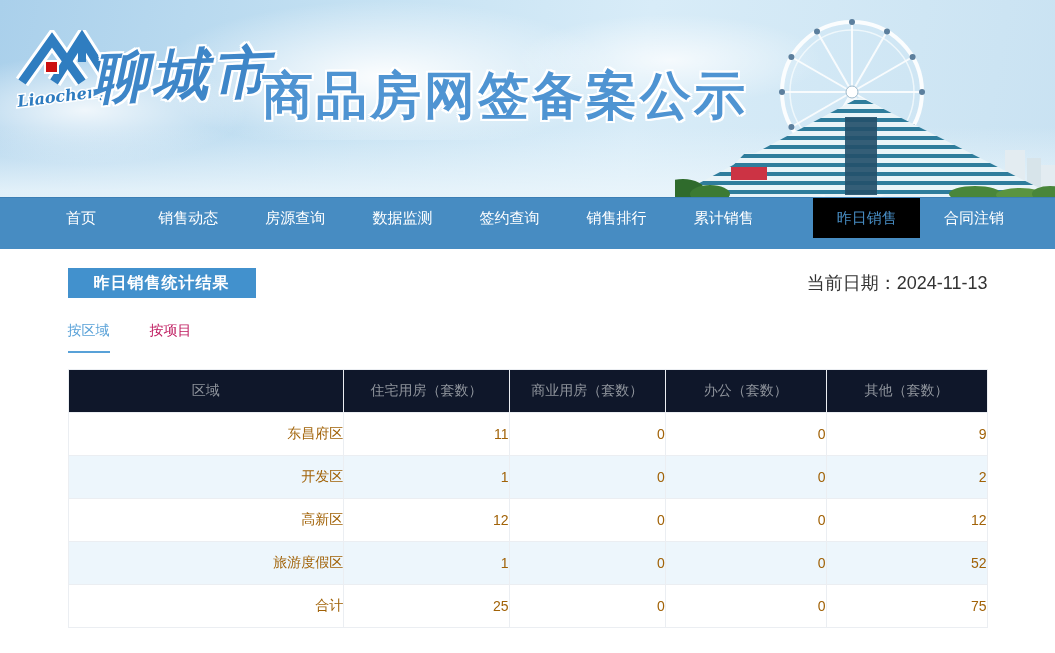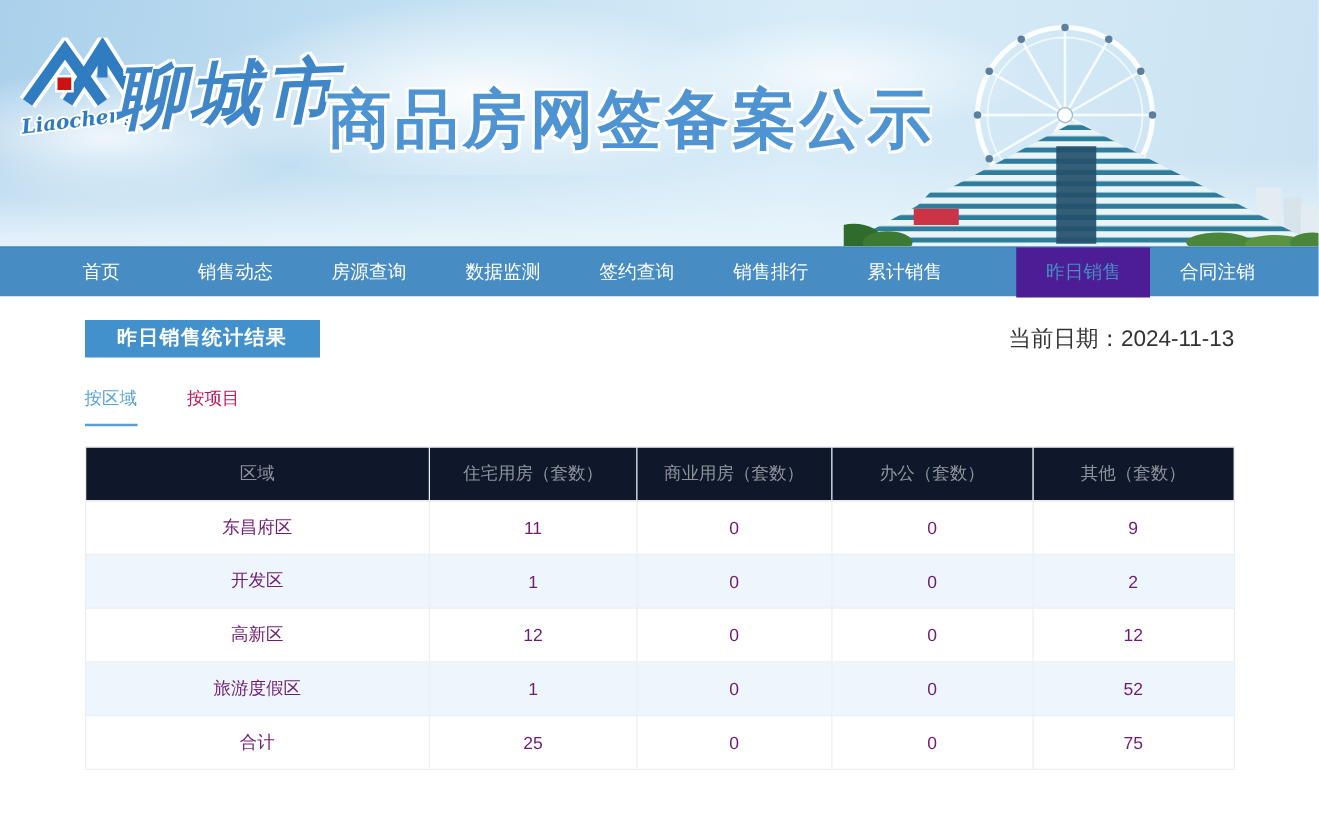--- a/index.html
+++ b/index.html
@@ -32,39 +32,39 @@
   }
   .banner-title {
     position: absolute; left: 262px; top: 62px;
     font-size: 51px; font-weight: 700; letter-spacing: 3px; color: #4f94d2;
     text-shadow: 2px 0 0 #fff, -2px 0 0 #fff, 0 2px 0 #fff, 0 -2px 0 #fff,
                  2px 2px 0 #fff, -2px -2px 0 #fff, 2px -2px 0 #fff, -2px 2px 0 #fff;
   }
   .wheel-svg { position: absolute; left: 760px; top: 4px; }
   .scene-svg { position: absolute; right: 0; bottom: 0; }
   
-  .nav { height: 40px; background: #478cc2; border-top: 1px solid #3c7fb5; }
+  .nav { height: 52px; background: #478cc2; border-top: 1px solid #3c7fb5; }
   .nav-inner { width: 1000px; margin: 0 auto; display: flex; height: 40px; }
   .nav-item { flex: 1; text-align: center; line-height: 40px; color: #fff;
     font-size: 15px; cursor: pointer; text-decoration: none; }
-  .nav-item.active { background: #4c1d95; color: #478cc2; margin-left: 36px; }
+  .nav-item.active { background: #000000; color: #478cc2; margin-left: 36px; }
   
   .container { width: 920px; margin: 0 auto; }
   .title-row { display: flex; justify-content: space-between; align-items: center; margin-top: 19px; }
   .section-badge { background: #4291cd; color: #fff; font-size: 16px; font-weight: bold;
     height: 30px; line-height: 30px; padding: 0 26px; letter-spacing: 1px; }
   .current-date { font-size: 18px; color: #333; }
   .tabs { display: flex; margin-top: 24px; }
   .tab { font-size: 14px; color: #be185d; margin-right: 40px; padding-bottom: 11px;
     cursor: pointer; border-bottom: 2px solid transparent; }
   .tab.active { color: #58a1d8; border-bottom-color: #58a1d8; }
   table { width: 100%; border-collapse: collapse; table-layout: fixed; margin-top: 16px; }
   th, td { border: 1px solid #ebeef2; height: 43px; text-align: center; font-size: 14px; }
   th { background: #0f172a; color: #8f949c; font-weight: normal; }
-  td { color: #701a75; background: #fff; }
+  td { color: #a16207; background: #fff; text-align: right; }
   tbody tr:nth-child(even) td { background: #edf6fc; }
   col.c-region { width: 30%; } col.c-resi { width: 18%; }
   col.c-comm { width: 17%; } col.c-office { width: 17.5%; } col.c-other { width: 17.5%; }
 </style>
 </head>
 <body>
 
 <div class="header">
   <div class="cloud c1"></div>
   <div class="cloud c2"></div>

